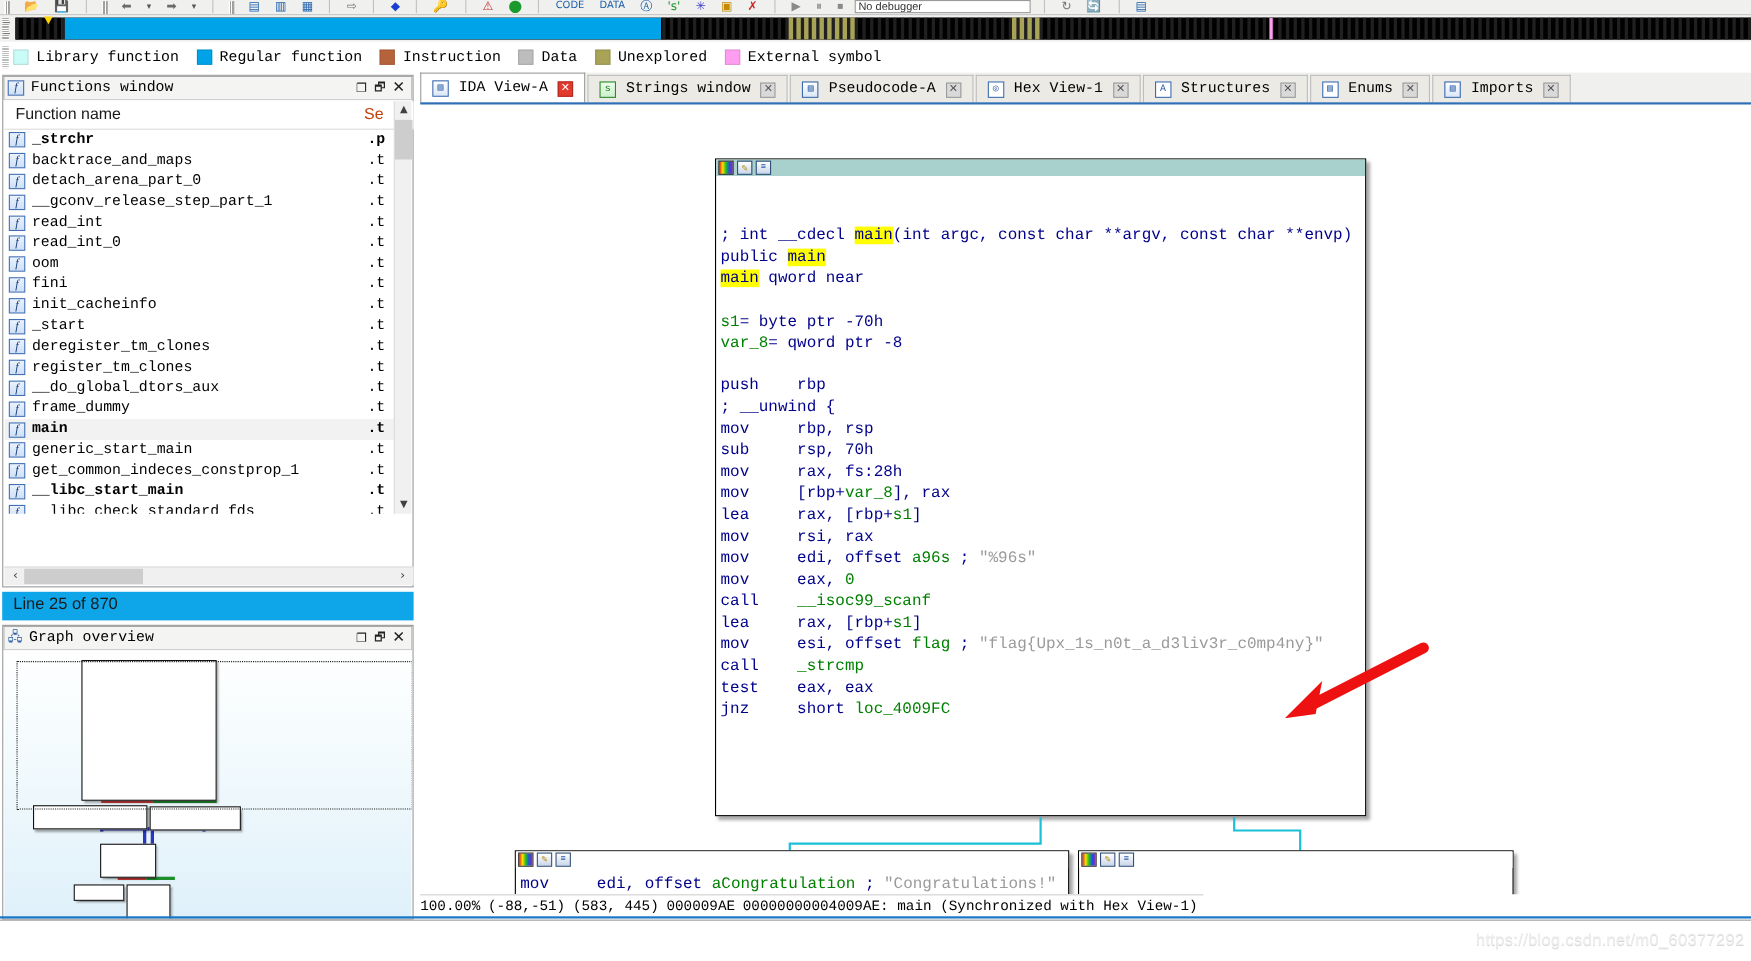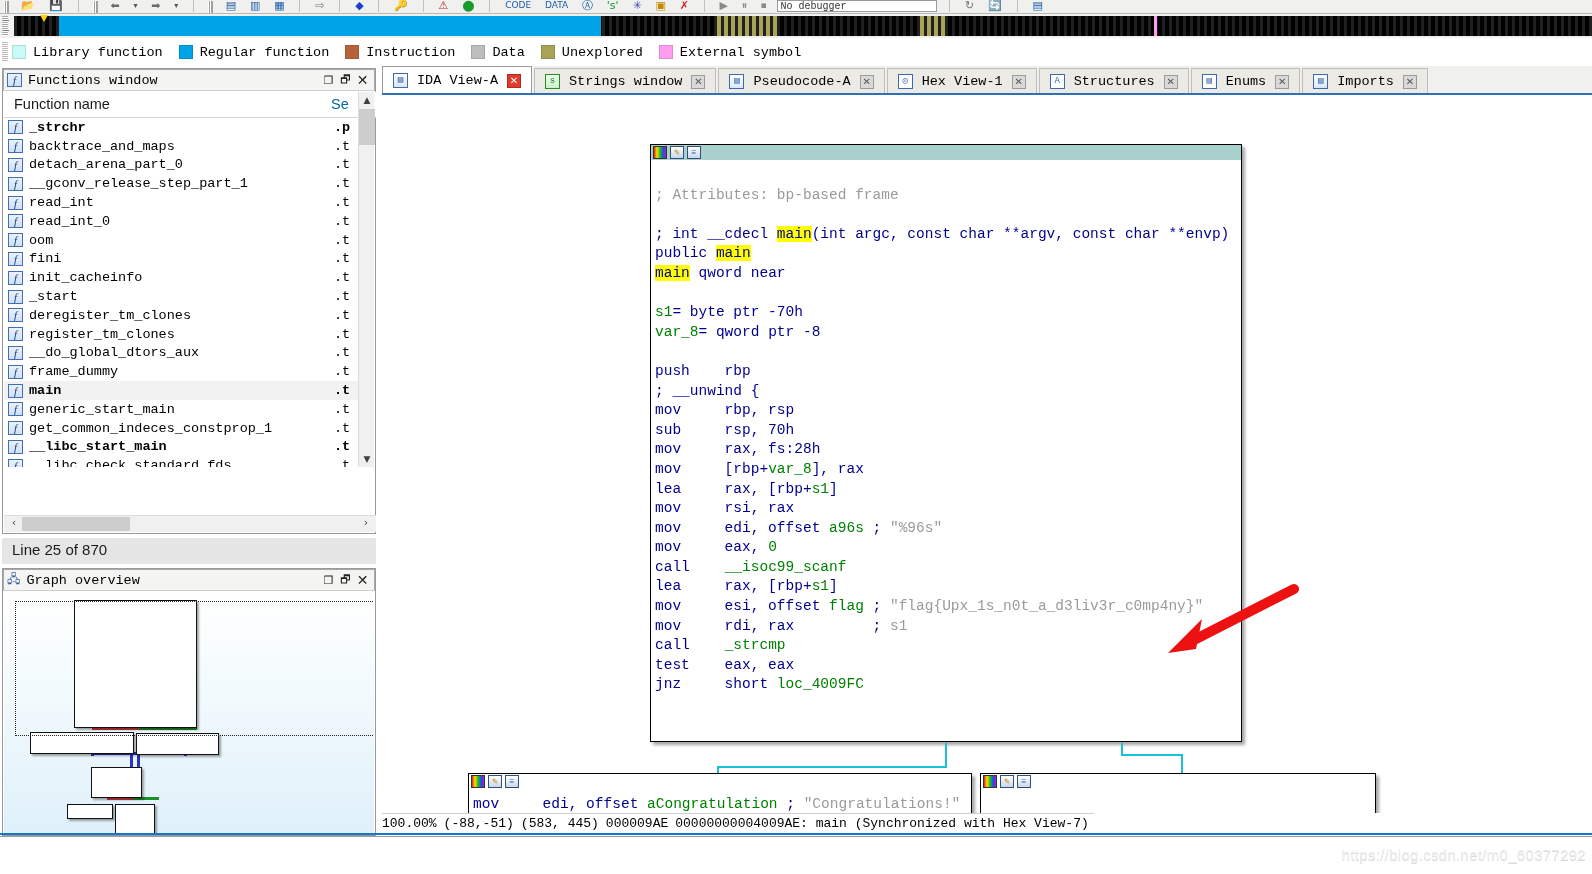--- a/index.html
+++ b/index.html
@@ -12,21 +12,21 @@
     position:relative;
   }
   .abs { position:absolute; }
 
   
   #toolbar { left:0; top:0; width:1592px; height:14px; background:#f0f0ee; border-bottom:1px solid #b8b8b8; overflow:hidden; }
   .tb-grip { width:5px; height:12px; background:linear-gradient(90deg,#fff 0,#fff 1px,#a0a0a0 1px,#a0a0a0 2px,#fff 2px,#fff 3px,#a0a0a0 3px,#a0a0a0 4px); margin:1px 2px; display:inline-block; vertical-align:top;}
   .tb-ico { display:inline-block; vertical-align:top; margin:0 3px; height:13px; line-height:11px; font-size:11px; font-family:"DejaVu Sans", sans-serif; }
   .tb-sep { display:inline-block; width:1px; height:12px; background:#c0c0c0; margin:0 4px; vertical-align:top;}
   #tb-row { white-space:nowrap; padding-left:2px; }
-  .tb-field { display:inline-block; vertical-align:top; width:160px; height:12px; background:#fff; border:1px solid #9a9a9a; font-size:10px; color:#333; font-family:Liberation Mono, monospace; padding-left:2px; overflow:hidden;}
+  .tb-field { display:inline-block; vertical-align:top; width:160px; height:12px; background:#fff; border:1px solid #9a9a9a; font-size:10px; color:#333; font-family:Liberation Sans, sans-serif; padding-left:2px; overflow:hidden;}
 
   
   #navband { left:0; top:14px; width:1592px; height:24px; background:#f0f0ee; }
   #nav-grip { position:absolute; left:2px; top:2px; width:6px; height:20px;
      background:repeating-linear-gradient(0deg,#fff 0 1px,#a8a8a8 1px 2px); }
   #nav-strip { position:absolute; left:14px; top:2px; width:1578px; height:20px; background:#000; overflow:hidden; }
   .navseg { position:absolute; top:0; height:20px; }
   #nav-arrow { position:absolute; left:40px; top:1px; width:0;height:0;
       border-left:4px solid transparent;border-right:4px solid transparent;border-top:7px solid #ffd400;}
   .nav-tick { position:absolute; left:3px; width:6px; height:0; border-top:1px solid #777; }
@@ -45,40 +45,40 @@
   .panel-title { height:22px; background:#f4f4f2; border:1px solid #a9a9a9; border-bottom:1px solid #cfcfcf;
       display:flex; align-items:center; padding:0 3px; }
   .panel-title .ptxt { font-family:"Liberation Mono", monospace; font-size:13.5px; color:#000; margin-left:6px; flex:1; }
   .wbtn { width:17px; height:15px; display:flex; align-items:center; justify-content:center;
       font-family:"DejaVu Sans",sans-serif; font-size:11px; color:#222; }
   .wbtn.cls { font-size:14px; }
 
   #fn-panel { position:absolute; left:2px; top:2px; width:374px; height:466px; background:#fff; border:1px solid #9a9a9a; }
   #fn-head { position:absolute; left:1px; top:23px; width:372px; height:26px; background:#fff; border-bottom:1px solid #d6d6d6; }
   #fn-head .h1 { position:absolute; left:10px; top:4px; font-family:"Liberation Sans",sans-serif; font-size:14.5px; color:#1b1b1b;}
-  #fn-head .h2 { position:absolute; left:327px; top:4px; font-family:"Liberation Sans",sans-serif; font-size:14.5px; color:#0369a1;}
+  #fn-head .h2 { position:absolute; left:327px; top:4px; font-family:"Liberation Sans",sans-serif; font-size:14.5px; color:#c2410c;}
   #fn-list { position:absolute; left:1px; top:49px; width:357px; height:349px; overflow:hidden; background:#fff; }
   .fn-row { height:18.8px; display:flex; align-items:center; position:relative; }
   .fn-row.sel { background:#f2f2f2; }
   .fico { width:15px; height:14px; margin:0 6px 0 4px; border:1px solid #3f6fb5; background:linear-gradient(180deg,#eaf2fd,#cfe0f6);
       font-family:"Liberation Serif",serif; font-style:italic; font-size:11px; color:#1a3f78; text-align:center; line-height:13px; flex:none;}
   .fname { font-family:"Liberation Mono", monospace; font-size:13.5px; color:#000; white-space:nowrap; }
   .fname.b { font-weight:bold; }
   .fseg { position:absolute; left:330px; font-family:"Liberation Mono", monospace; font-size:13.5px; color:#000; }
   .fseg.b { font-weight:bold; }
 
   #fn-vscroll { position:absolute; right:1px; top:23px; width:16px; height:375px; background:#f0f0f0; border-left:1px solid #dcdcdc;}
   .sc-arrow { width:16px; height:16px; display:flex;align-items:center;justify-content:center; font-size:9px; color:#404040; font-family:"DejaVu Sans",sans-serif;}
   #fn-thumb { position:absolute; left:0; top:17px; width:16px; height:36px; background:#cdcdcd; }
   #fn-hscroll { position:absolute; left:1px; bottom:1px; width:372px; height:17px; background:#f0f0f0; border-top:1px solid #dcdcdc; }
   #fn-hthumb { position:absolute; left:18px; top:1px; width:108px; height:14px; background:#cdcdcd; }
   .hs-l { position:absolute; left:2px; top:0; width:16px; height:16px; text-align:center; font-size:11px; color:#444; font-family:"DejaVu Sans",sans-serif;}
   .hs-r { position:absolute; right:2px; top:0; width:16px; height:16px; text-align:center; font-size:11px; color:#444; font-family:"DejaVu Sans",sans-serif;}
 
-  #lineinfo { position:absolute; left:2px; top:472px; width:374px; height:26px; background:#e5e5e5;
+  #lineinfo { position:absolute; left:2px; top:472px; width:374px; height:26px; background:#0ea5e9;
       font-family:"Liberation Sans",sans-serif; font-size:15px; color:#1b1b1b; padding:3px 0 0 10px; }
 
   #go-panel { position:absolute; left:2px; top:502px; width:374px; height:268px; border:1px solid #9a9a9a; background:#fff; overflow:hidden;}
   #go-canvas { position:absolute; left:1px; top:23px; width:370px; height:243px;
       background:linear-gradient(180deg,#ffffff 0%, #f4fbfd 35%, #dff0fa 100%); overflow:hidden;}
   .gbox { position:absolute; background:#fff; border:1px solid #111; box-shadow:2px 2px 2px rgba(0,0,0,.35); }
   .gedge { position:absolute; }
   #gviewport { position:absolute; border:1px dotted #222; }
 
   #out-panel { position:absolute; left:2px; top:774px; width:374px; height:32px; border:1px solid #9a9a9a; background:#fff; }
@@ -576,21 +576,20 @@
 <div id="graphview" class="abs">
 
   <div class="node" style="left:268px; top:49px; width:592px; height:598px;">
     <div class="node-hdr teal">
       <span class="nh-ico" style="background:linear-gradient(90deg,#e02020,#ffe000,#20c020,#2050e0,#a020c0);border:1px solid #333;"></span>
       <span class="nh-ico" style="background:linear-gradient(180deg,#fff,#c9d6ea);border:1px solid #33507a;color:#b58a00;font-size:9px;text-align:center;line-height:12px;">✎</span>
       <span class="nh-ico" style="background:linear-gradient(180deg,#fff,#c9d6ea);border:1px solid #33507a;color:#2c5fa8;font-size:8px;text-align:center;line-height:12px;">≡</span>
     </div>
     <div class="node-body" id="main-node-body">
         <div class="ln">&nbsp;</div>
-        <div class="ln"><span class="cm">; Attributes: bp-based frame</span></div>
         <div class="ln">&nbsp;</div>
         <div class="ln"><span class="mn">; int __cdecl </span><span class="hl">main</span><span class="mn">(int argc, const char **argv, const char **envp)</span></div>
         <div class="ln"><span class="mn">public </span><span class="hl">main</span></div>
         <div class="ln"><span class="hl">main</span><span class="mn"> qword near</span></div>
         <div class="ln">&nbsp;</div>
         <div class="ln"><span class="gn">s1</span><span class="mn">= byte ptr -70h</span></div>
         <div class="ln"><span class="gn">var_8</span><span class="mn">= qword ptr -8</span></div>
         <div class="ln">&nbsp;</div>
         <div class="ln"><span class="mn">push    rbp</span></div>
         <div class="ln"><span class="mn">; __unwind {</span></div>
@@ -598,21 +597,20 @@
         <div class="ln"><span class="mn">sub     rsp, 70h</span></div>
         <div class="ln"><span class="mn">mov     rax, fs:28h</span></div>
         <div class="ln"><span class="mn">mov     [rbp+</span><span class="gn">var_8</span><span class="mn">], rax</span></div>
         <div class="ln"><span class="mn">lea     rax, [rbp+</span><span class="gn">s1</span><span class="mn">]</span></div>
         <div class="ln"><span class="mn">mov     rsi, rax</span></div>
         <div class="ln"><span class="mn">mov     edi, offset </span><span class="gn">a96s</span><span class="mn"> ; </span><span class="cm">"%96s"</span></div>
         <div class="ln"><span class="mn">mov     eax, </span><span class="gn">0</span></div>
         <div class="ln"><span class="mn">call    </span><span class="gn">__isoc99_scanf</span></div>
         <div class="ln"><span class="mn">lea     rax, [rbp+</span><span class="gn">s1</span><span class="mn">]</span></div>
         <div class="ln"><span class="mn">mov     esi, offset </span><span class="gn">flag</span><span class="mn"> ; </span><span class="cm">"flag{Upx_1s_n0t_a_d3liv3r_c0mp4ny}"</span></div>
-        <div class="ln"><span class="mn">mov     rdi, rax         ; </span><span class="cm">s1</span></div>
         <div class="ln"><span class="mn">call    </span><span class="gn">_strcmp</span></div>
         <div class="ln"><span class="mn">test    eax, eax</span></div>
         <div class="ln"><span class="mn">jnz     short </span><span class="gn">loc_4009FC</span></div>
       </div>
   </div>
 
   <svg id="arrow-annot" style="left:780px; top:488px;" width="140" height="70" viewBox="0 0 140 70">
     <g stroke="#ee1111" stroke-width="10" fill="none" stroke-linecap="round">
       <line x1="132" y1="6" x2="30" y2="58"></line>
     </g>
@@ -647,19 +645,19 @@
         <div class="ln">&nbsp;</div>
       </div>
   </div>
 </div>
 
 <div id="statusbar" class="abs">
   <span>100.00%</span>
   <span>(-88,-51)</span>
   <span>(583, 445)</span>
   <span>000009AE</span>
-  <span>00000000004009AE: main (Synchronized with Hex View-7)</span>
+  <span>00000000004009AE: main (Synchronized with Hex View-1)</span>
 </div>
 
 <div id="out-strip" class="abs"></div>
 <div id="bottomline" class="abs"></div>
 <div id="bottomline2" class="abs"></div>
 <div id="watermark" class="abs">https://blog.csdn.net/m0_60377292</div>
 
 </body></html>

